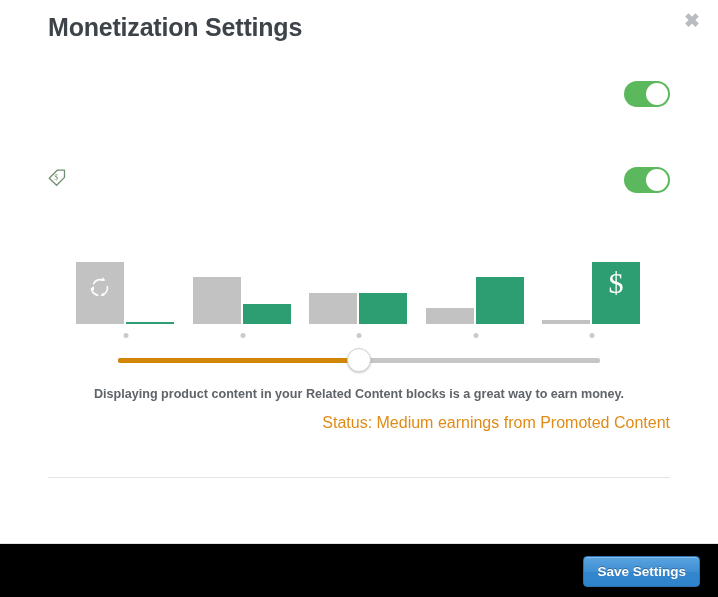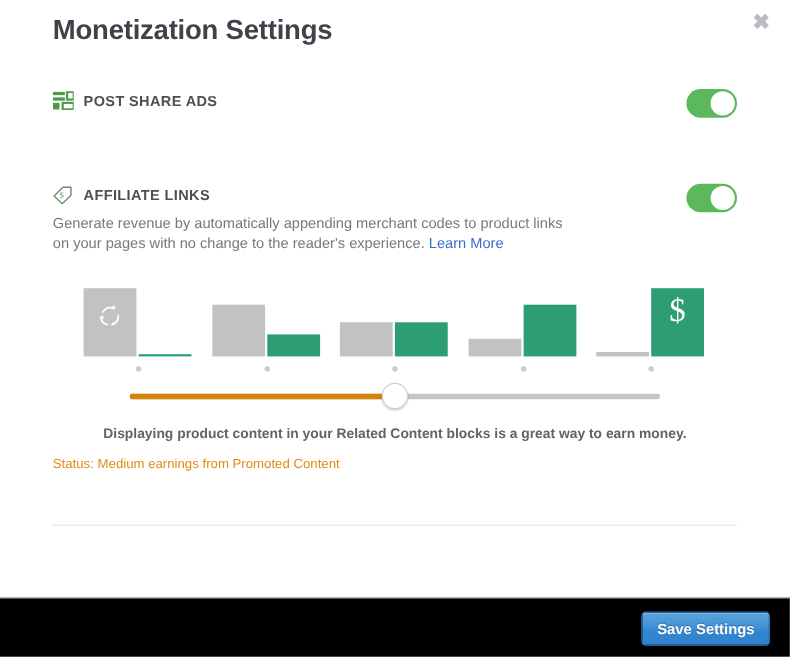--- a/index.html
+++ b/index.html
@@ -241,22 +241,22 @@
   }
 
   .promo-caption {
     text-align: center;
     font-size: 12.6px;
     font-weight: bold;
     color: #5e6469;
     margin-top: 15px;
   }
   .promo-status {
-    text-align: left;
-    font-size: 12px;
+    text-align: right;
+    font-size: 16px;
     color: #e08b16;
     margin-top: 13px;
   }
 
   .divider {
     position: absolute;
     left: 48px;
     top: 415px;
     width: 622px;
     height: 1px;
@@ -298,45 +298,33 @@
 <div class="modal">
 
   <div class="modal-header">
     <div class="modal-title">Monetization Settings</div>
     <div class="close-btn">✖</div>
   </div>
 
   <div class="modal-body">
 
     <div class="section section-a">
-      <div class="section-head">
-        <svg class="section-icon" viewBox="0 0 19 17">
-          <rect x="0" y="0.5" width="11" height="3" fill="#4b9b4b"></rect>
-          <rect x="13" y="0.5" width="6" height="7" fill="none" stroke="#4b9b4b" stroke-width="2"></rect>
-          <rect x="0" y="5.5" width="11" height="3" fill="#4b9b4b"></rect>
-          <rect x="0" y="10.5" width="6" height="6" fill="#4b9b4b"></rect>
-          <rect x="9" y="10.5" width="10" height="6" fill="none" stroke="#4b9b4b" stroke-width="2"></rect>
-        </svg>
-        <span class="section-title">POST SHARE ADS</span>
-      </div>
     </div>
 
     <div class="toggle toggle-a">
       <span class="knob"></span>
     </div>
 
     <div class="section section-b">
       <div class="section-head">
         <svg class="section-icon" viewBox="0 0 19 17">
           <path d="M1.2 9.2 L9.2 1.2 L16.5 1.2 L16.5 8.4 L8.6 16.2 Z" fill="none" stroke="#6e8f6e" stroke-width="1.3" stroke-linejoin="round"></path>
           <text x="8.2" y="11" font-family="Liberation Serif, serif" font-size="7.5" fill="#6e8f6e" text-anchor="middle">$</text>
         </svg>
-        <span class="section-title">AFFILIATE LINKS</span>
       </div>
-      <div class="section-desc"><span>Generate revenue by automatically appending merchant codes to product links on your pages with no change to the reader's experience. </span><a class="learn-more">Learn More</a></div>
     </div>
 
     <div class="toggle toggle-b">
       <span class="knob"></span>
     </div>
 
     <div class="promo">
 
       <div class="chart" id="chart">
 

